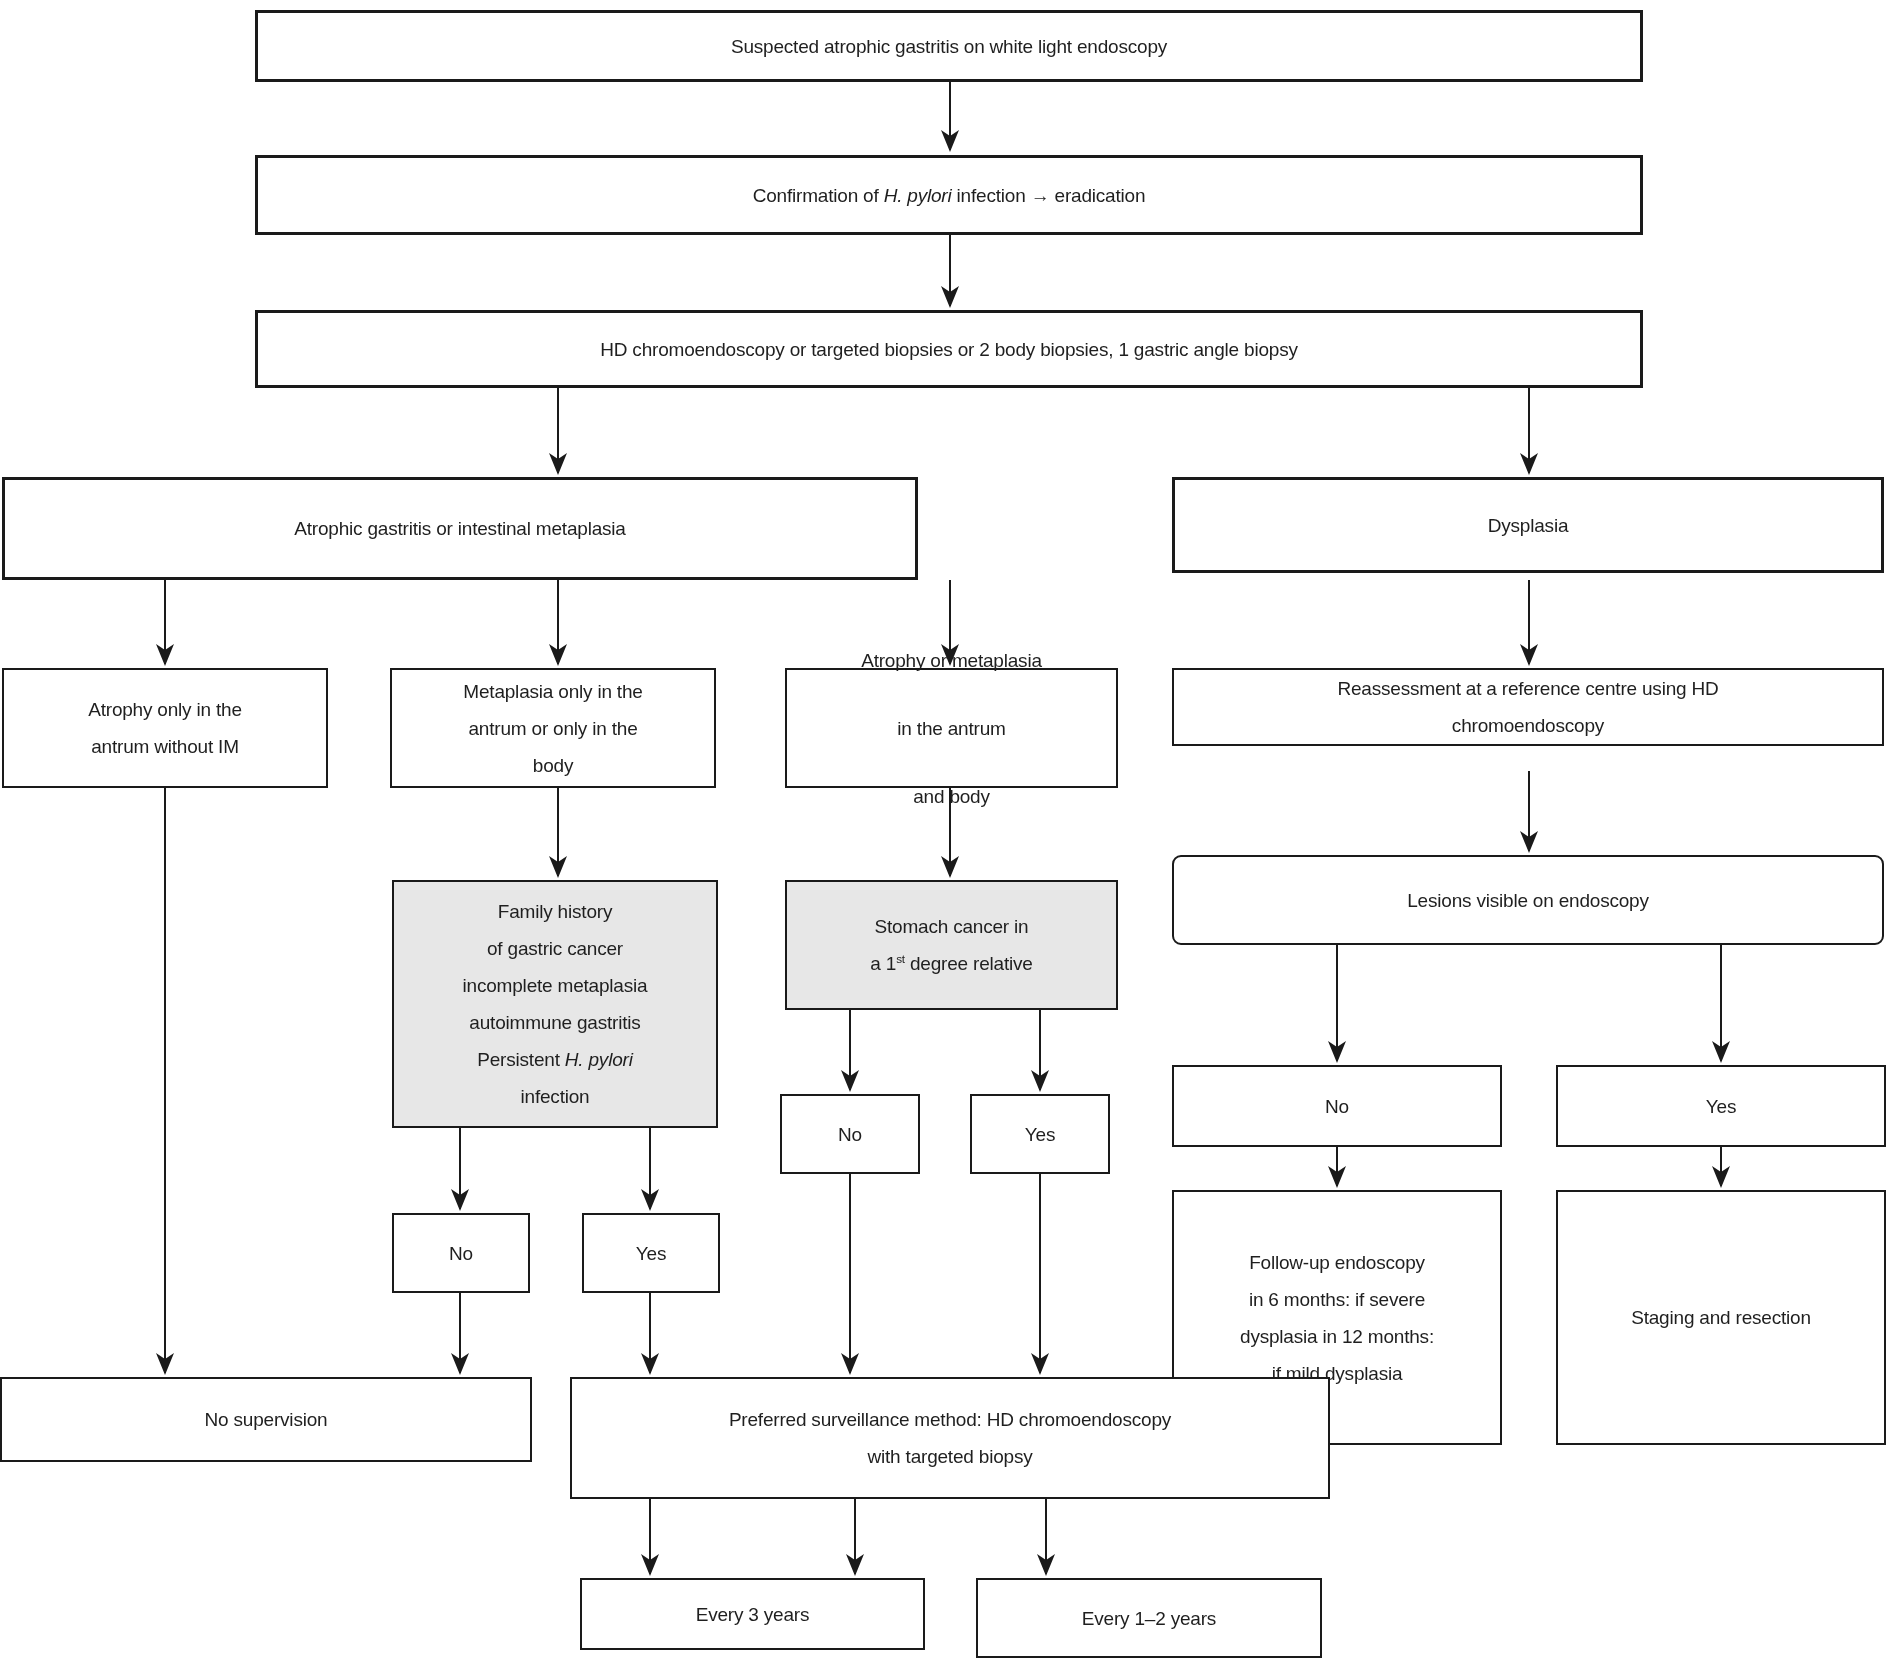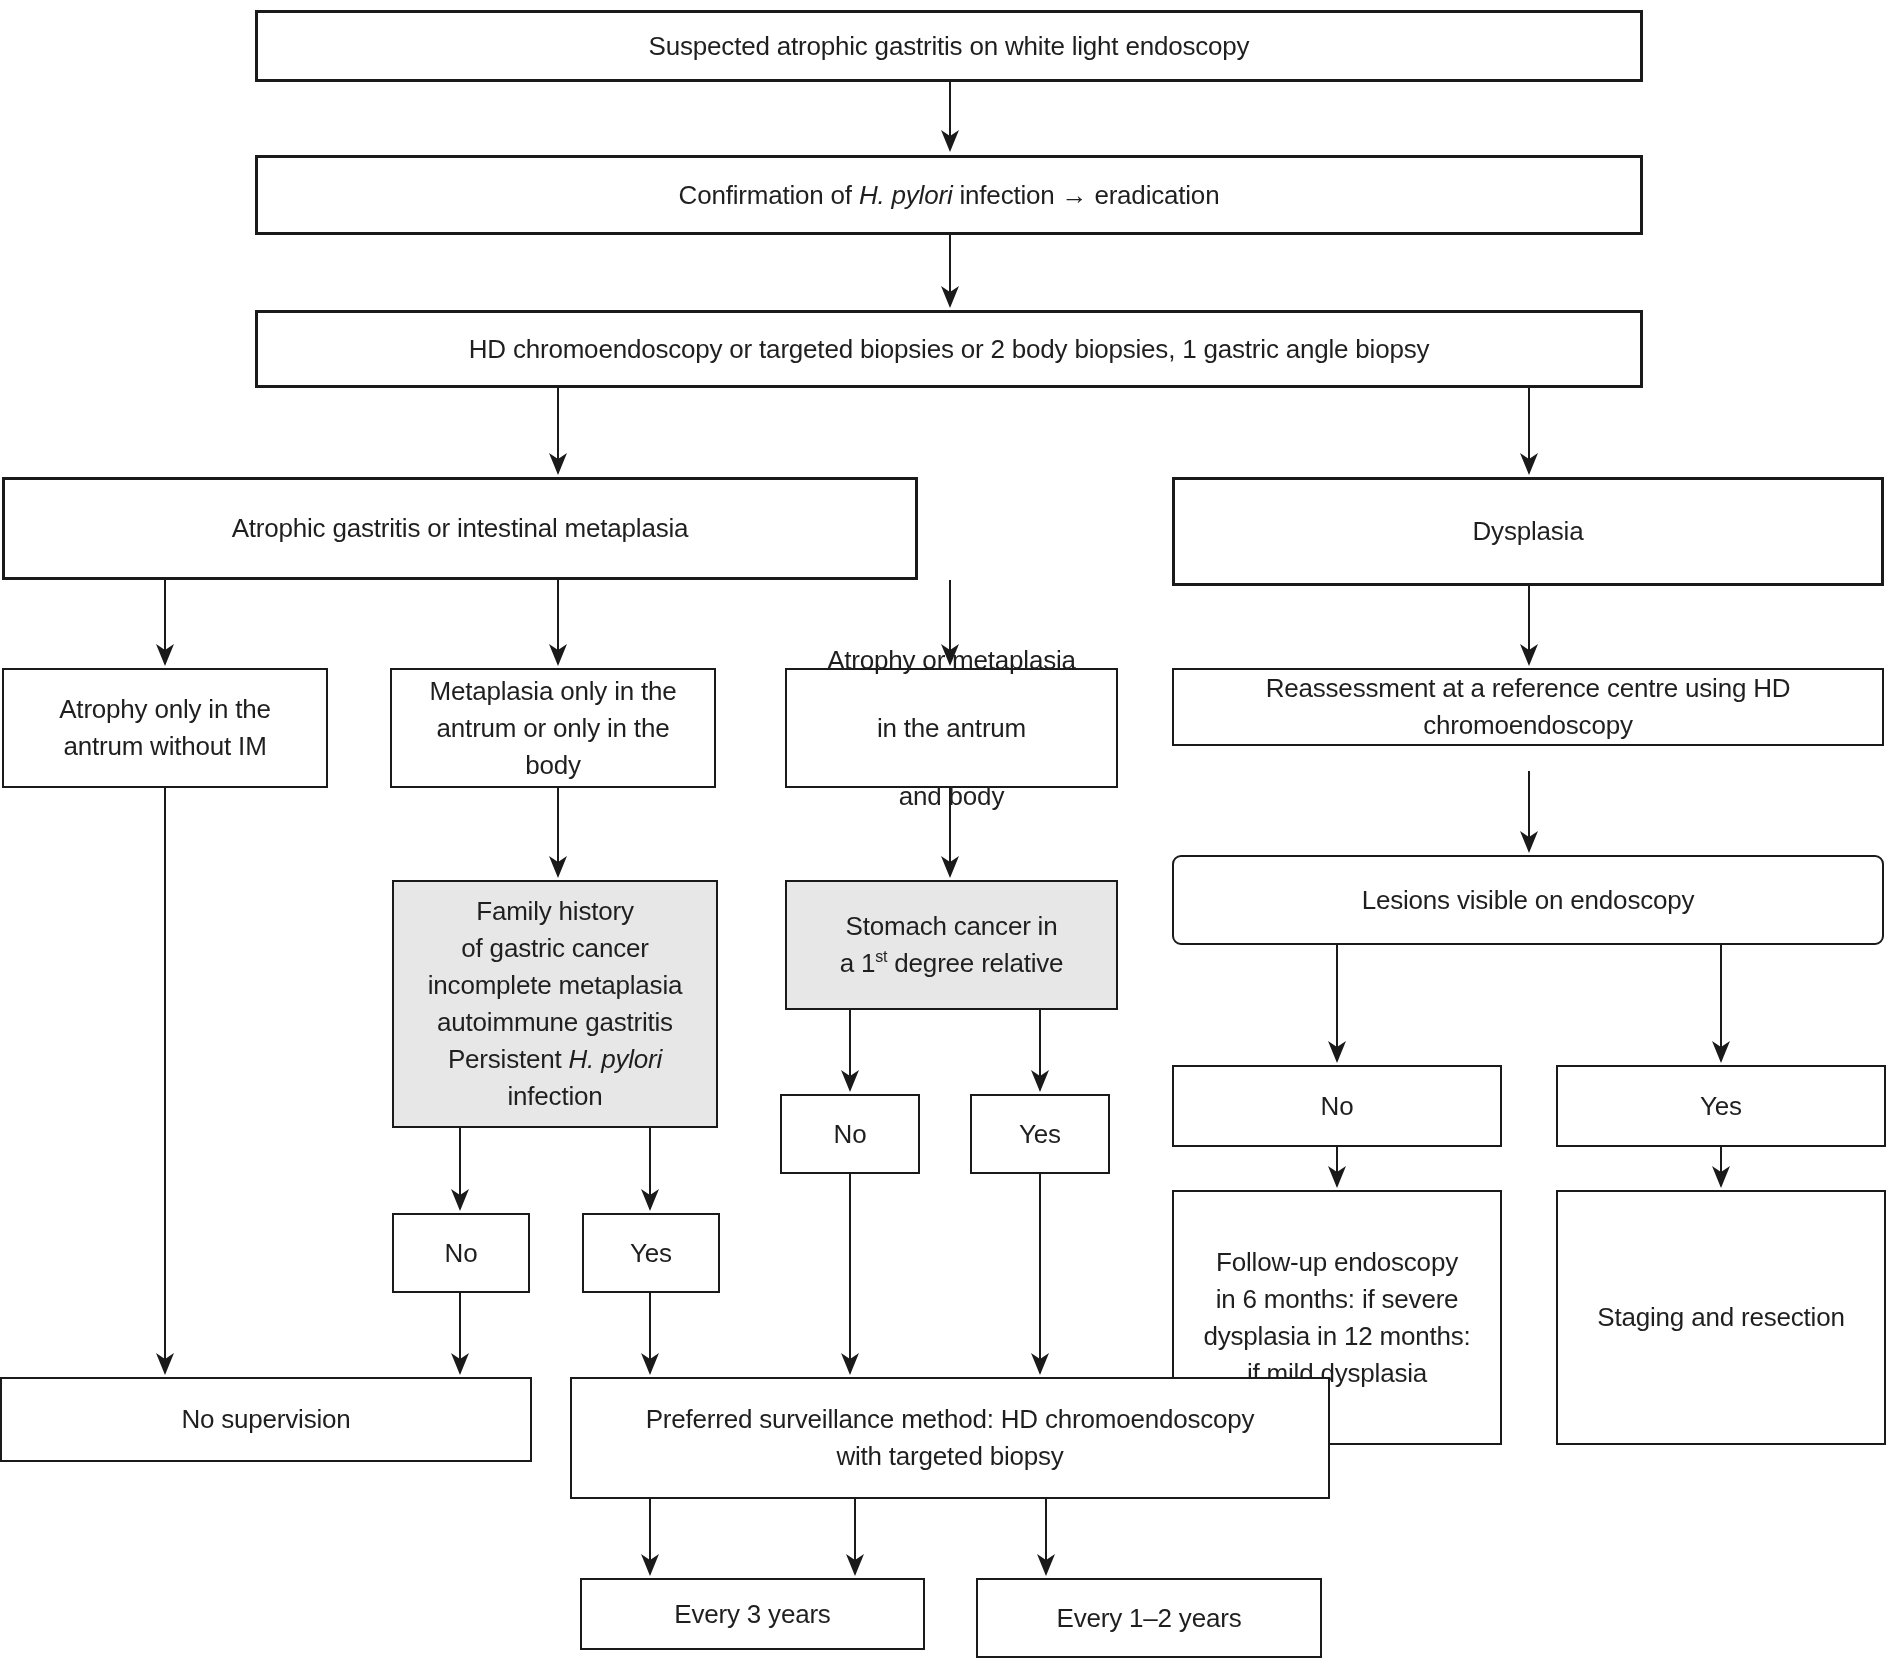--- a/index.html
+++ b/index.html
@@ -9,36 +9,36 @@
   html,body{margin:0;padding:0;background:var(--background);}
   .canvas{
     position:relative;width:1890px;height:1661px;background:var(--background);
     font-family:"Liberation Sans","DejaVu Sans",sans-serif;
     color:var(--text);
   }
   .node{
     position:absolute;box-sizing:border-box;
     border:2px solid var(--box-border);background:var(--box-fill);
     display:flex;flex-direction:column;align-items:center;justify-content:center;
-    text-align:center;font-size:26px;line-height:37px;letter-spacing:-0.2px;
+    text-align:center;font-size:19px;line-height:37px;letter-spacing:-0.2px;
     padding:4px 10px;
   }
   .node.thick{border-width:3px;}
   .node.gray{background:var(--highlight-fill);}
   .node i{font-style:italic;}
   sup{font-size:0.62em;line-height:0;vertical-align:super;}
   svg.arrows{position:absolute;left:0;top:0;pointer-events:none;}
   svg.arrows line{stroke:var(--line);stroke-width:2;}
 
   
   #bx-suspected   {left:255px; top:10px;   width:1388px; height:72px;}
   #bx-confirmation{left:255px; top:155px;  width:1388px; height:80px;}
   #bx-hdchromo    {left:255px; top:310px;  width:1388px; height:78px;}
   #bx-ag-im       {left:2px;   top:477px;  width:916px;  height:103px;}
-  #bx-dysplasia   {left:1172px;top:477px;  width:712px;  height:109px;}
+  #bx-dysplasia   {left:1172px;top:477px;  width:712px;  height:96px;}
   #bx-atrophy-antrum{left:2px; top:668px;  width:326px;  height:120px;}
   #bx-metaplasia-only{left:390px;top:668px;width:326px;  height:120px;}
   #bx-atrophy-both{left:785px; top:668px;  width:333px;  height:120px;gap:31px;}
   #bx-reassessment{left:1172px;top:668px;  width:712px;  height:78px;}
   #bx-family      {left:392px; top:880px;  width:326px;  height:248px;}
   #bx-stomach     {left:785px; top:880px;  width:333px;  height:130px;}
   #bx-lesions     {left:1172px;top:855px;  width:712px;  height:90px;border-radius:9px;}
   #bx-no1         {left:392px; top:1213px; width:138px;  height:80px;}
   #bx-yes1        {left:582px; top:1213px; width:138px;  height:80px;}
   #bx-no2         {left:780px; top:1094px; width:140px;  height:80px;}

